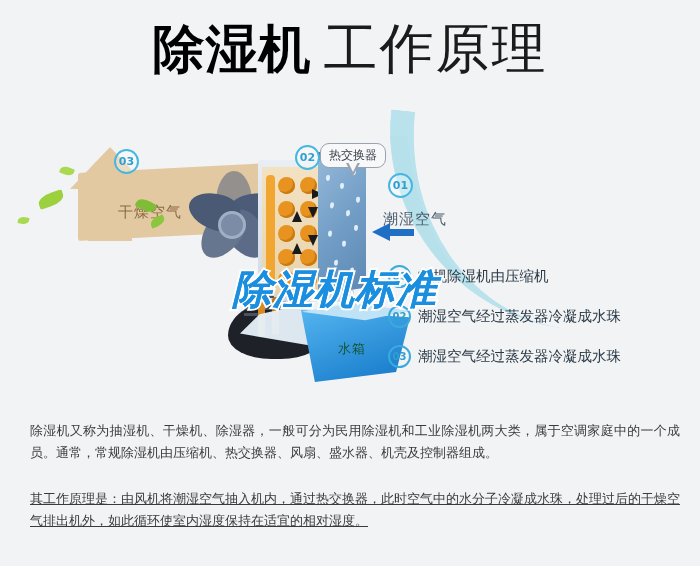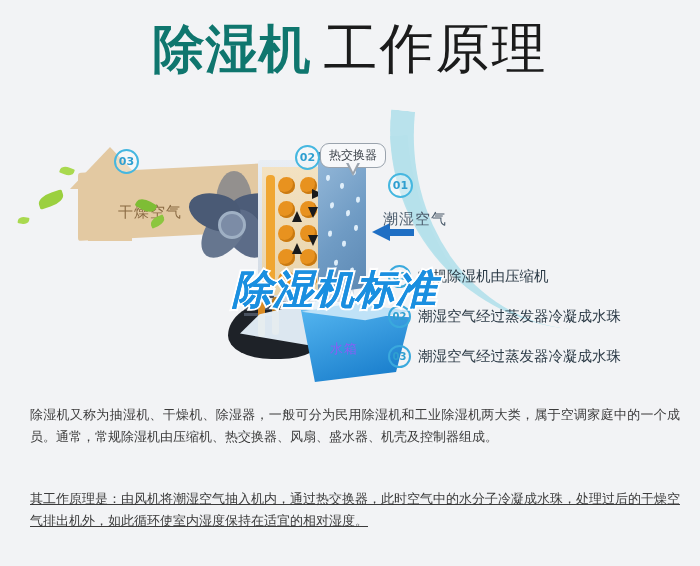--- a/index.html
+++ b/index.html
@@ -12,21 +12,21 @@
   }
   #stage{position:relative;width:700px;height:566px;overflow:hidden;background:#f2f3f5;}
 
   
   .title-row{
     position:absolute;left:0;top:22px;width:700px;
     text-align:center;white-space:nowrap;
     line-height:1;
   }
   .title-bold{
-    font-size:52px;font-weight:bold;color:#0f766e;
+    font-size:52px;font-weight:bold;color:#000000;
     letter-spacing:1px;
     font-family:"DejaVu Sans","Liberation Sans",sans-serif;
   }
   .title-light{
     font-size:54px;font-weight:normal;color:#1b1b1b;
     letter-spacing:2px;margin-left:12px;
     font-family:"DejaVu Sans","Liberation Sans",sans-serif;
   }
 
   
@@ -153,21 +153,21 @@
     position:absolute;left:294px;top:205px;width:116px;height:72px;
     background:linear-gradient(160deg,#55b6f0,#1277c8);
     clip-path:polygon(6% 0%,100% 10%,88% 86%,18% 100%);
   }
   .tank-top{
     position:absolute;left:292px;top:198px;width:118px;height:22px;
     background:#bfe2f7;
     clip-path:polygon(8% 40%,52% 0%,100% 36%,62% 78%);
   }
   .tank-label{
-    position:absolute;left:330px;top:235px;font-size:13px;color:#8b5cf6;
+    position:absolute;left:338px;top:235px;font-size:13px;color:#14532d;
     font-family:"DejaVu Sans","Liberation Sans",sans-serif;letter-spacing:1px;
   }
 
   
   .callout{
     position:absolute;left:320px;top:38px;
     padding:3px 8px;border:1.6px solid #9aa3ad;border-radius:9px;
     background:#f7f8fa;font-size:12px;color:#3a4048;white-space:nowrap;
     font-family:"DejaVu Sans","Liberation Sans",sans-serif;
   }
@@ -233,21 +233,21 @@
     white-space:nowrap;
   }
 
   
   .desc{
     position:absolute;left:30px;width:650px;
     font-size:13px;line-height:22px;color:#3b3b3b;
     font-family:"DejaVu Sans","Liberation Sans",sans-serif;
     text-align:justify;
   }
-  .desc.p1{top:404px;}
+  .desc.p1{top:420px;}
   .desc.p2{top:488px;text-decoration:underline;}
 </style>
 </head>
 <body>
 
 <div id="stage">
 
   <div class="title-row">
     <span class="title-bold">除湿机</span><span class="title-light">工作原理</span>
   </div>

